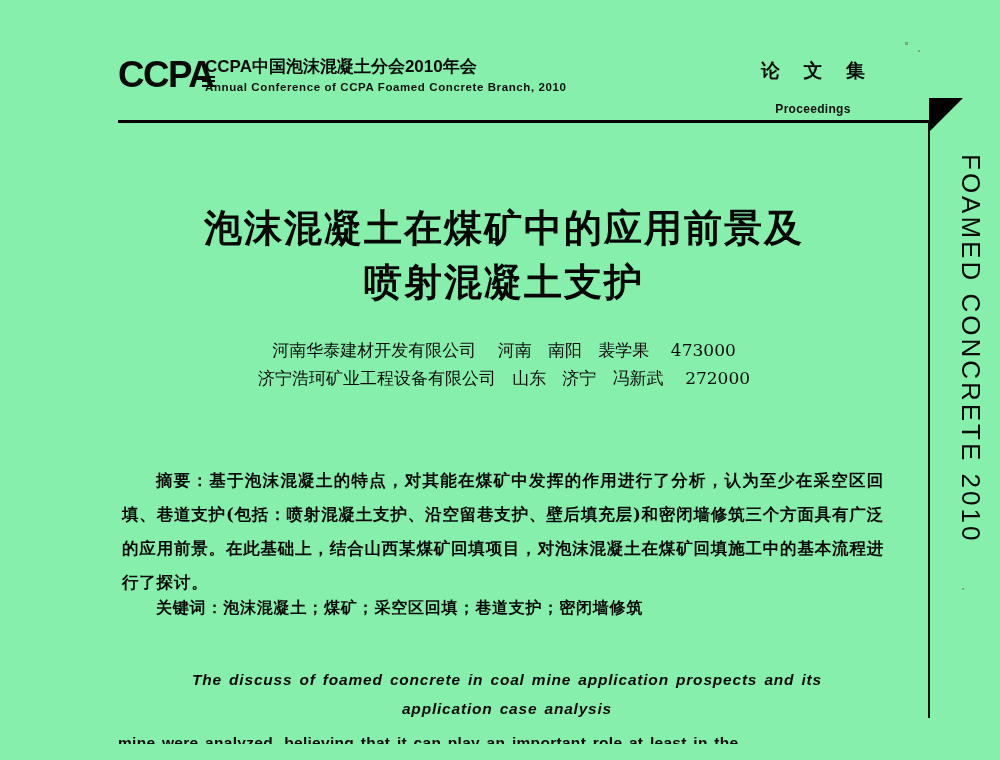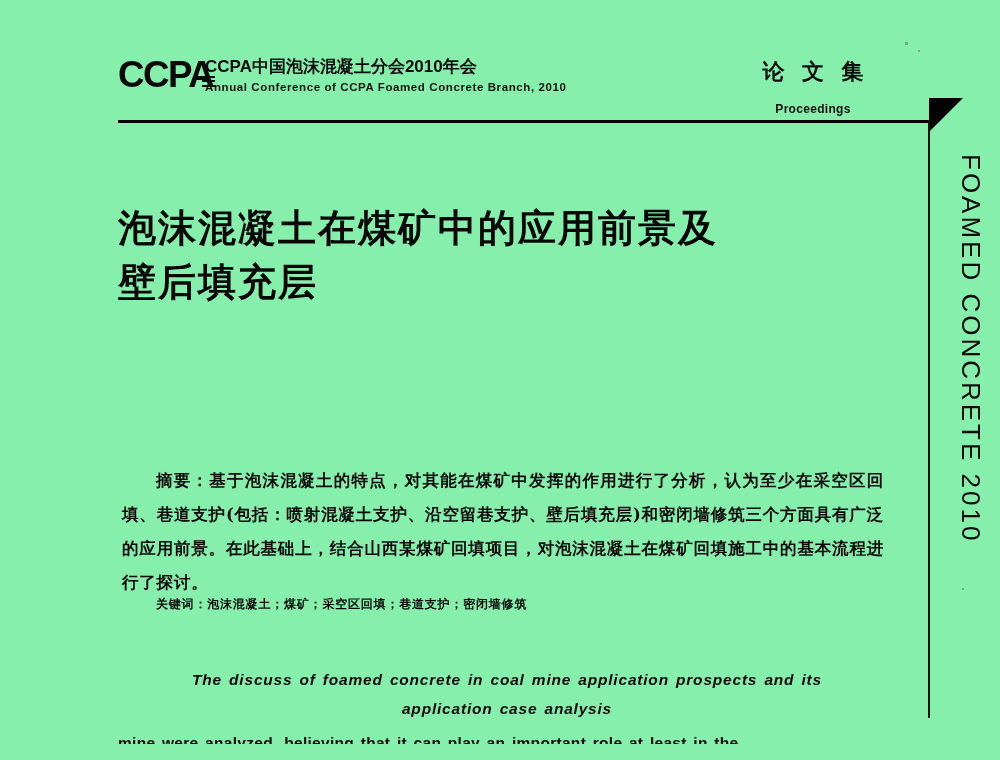--- a/index.html
+++ b/index.html
@@ -92,23 +92,23 @@
   }
 
   #proceedings {
     position: absolute;
     right: 2px;
     top: 4px;
     text-align: center;
     width: 150px;
   }
   .proc-cn {
-    font-family: Liberation Serif, serif;
-    font-weight: bold;
-    font-size: 22px;
+    font-family: Liberation Mono, monospace;
+    font-weight: bold;
+    font-size: 19px;
     line-height: 24px;
     letter-spacing: 6px;
     text-indent: 6px;
     color: #0c0c0c;
   }
   .proc-en {
     font-family: "Liberation Sans", "DejaVu Sans", sans-serif;
     font-weight: bold;
     font-size: 12px;
     line-height: 15px;
@@ -165,21 +165,21 @@
     text-orientation: mixed;
     white-space: nowrap;
   }
 
   
   #doc-title {
     position: absolute;
     left: 118px;
     top: 176px;
     width: 772px;
-    text-align: left;
+    text-align: center;
     font-family: "DejaVu Serif", "Liberation Serif", serif;
     font-weight: bold;
     font-size: 38px;
     line-height: 54px;
     letter-spacing: 2px;
     color: #070707;
   }
   #doc-title .tline { display: block; }
 
   
@@ -213,21 +213,21 @@
     margin-top: 40px;
   }
   #cn-abstract .lead { padding-left: 34px; display: inline; }
   #cn-keywords {
     position: absolute;
     left: 122px;
     top: 577px;
     width: 762px;
     font-family: "DejaVu Serif", "Liberation Serif", serif;
     font-weight: bold;
-    font-size: 12px;
+    font-size: 16px;
     line-height: 30px;
     letter-spacing: 0.8px;
     color: #0a0a0a;
     padding-left: 34px;
     box-sizing: border-box;
   }
 
   
   #en-title {
     position: absolute;
@@ -303,23 +303,27 @@
   <div id="mast-rule"></div>
 
   <div id="sidebar">
     <div id="sidebar-triangle"></div>
     <div id="sidebar-rule"></div>
     <div id="sidebar-label">FOAMED CONCRETE 2010</div>
   </div>
 
   <h1 id="doc-title">
     <span class="tline">泡沫混凝土在煤矿中的应用前景及</span>
-    <span class="tline">壁后填充层</span>
+    <span class="tline">喷射混凝土支护</span>
   </h1>
 
+  <div id="affiliations">
+    <span class="aff-row">河南华泰建材开发有限公司    河南   南阳   裴学果    473000</span>
+    <span class="aff-row">济宁浩珂矿业工程设备有限公司   山东   济宁   冯新武    272000</span>
+  </div>
 
   <p id="cn-abstract">
     <span class="lead">摘要：</span><span>基于泡沫混凝土的特点，对其能在煤矿中发挥的作用进行了分析，认为至少在采空区回填、巷道支护(包括：喷射混凝土支护、沿空留巷支护、壁后填充层)和密闭墙修筑三个方面具有广泛的应用前景。在此基础上，结合山西某煤矿回填项目，对泡沫混凝土在煤矿回填施工中的基本流程进行了探讨。</span>
   </p>
 
   <p id="cn-keywords">
     <span>关键词：</span><span>泡沫混凝土；煤矿；采空区回填；巷道支护；密闭墙修筑</span>
   </p>
 
   <h2 id="en-title">

